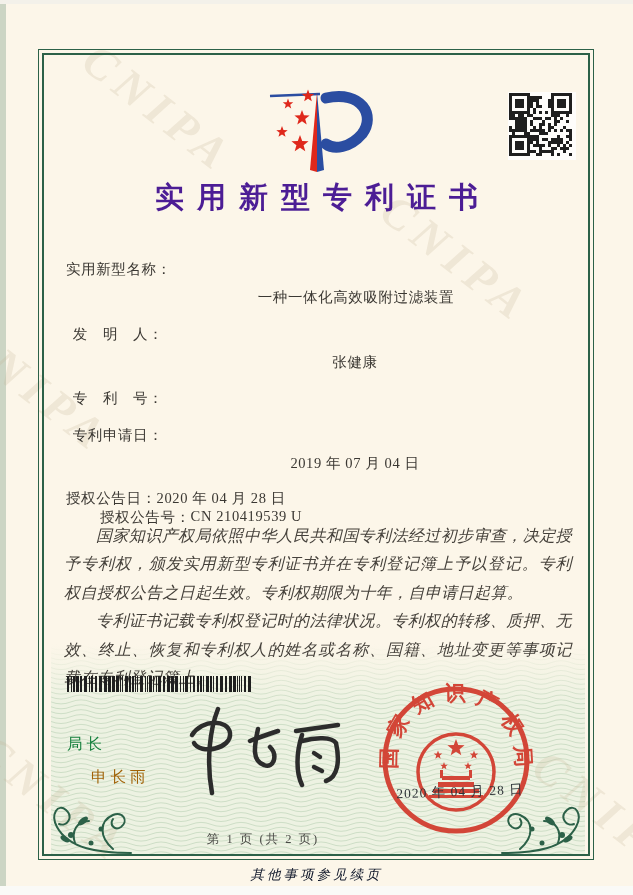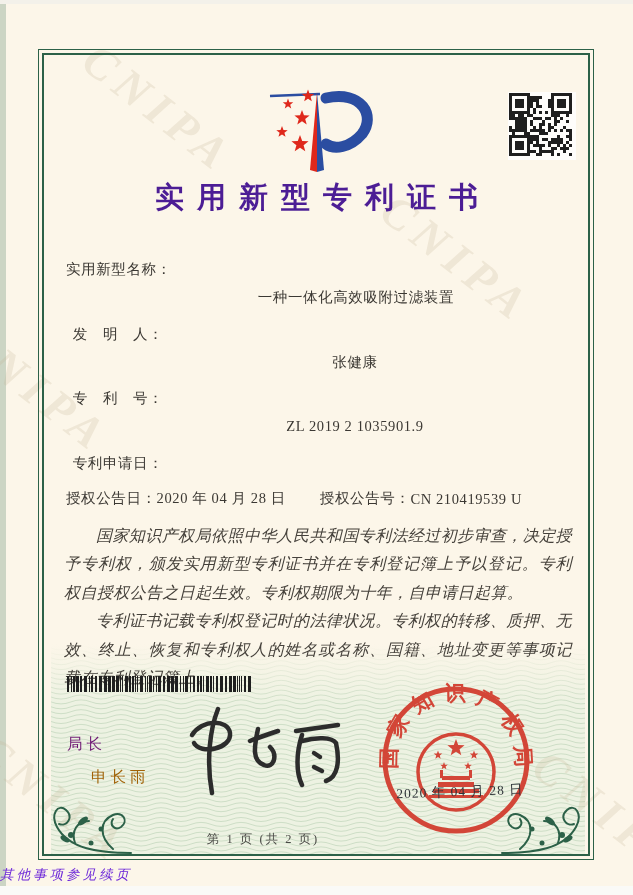--- a/index.html
+++ b/index.html
@@ -23,44 +23,44 @@
   .logo{position:absolute;left:250px;top:82px;}
   .qr{position:absolute;left:508px;top:92px;}
 
   .title{position:absolute;left:0;top:178px;width:633px;text-align:center;
      font-size:29px;font-weight:bold;letter-spacing:13px;text-indent:13px;color:#4c1d95;}
 
   .fields{position:absolute;left:66px;top:259px;width:474px;font-size:14.5px;color:#3b3833;}
   .frow{display:flex;margin-bottom:15.5px;line-height:1.45;letter-spacing:.6px;text-align:center;}
   .flabel{flex:0 0 104px;white-space:nowrap;}
   .fvalue{flex:1;margin-top:28px;}
-  .frow-grant{display:flex;margin-top:2px;letter-spacing:.6px;}
+  .frow-grant{display:flex;margin-top:2px;letter-spacing:.6px;flex-direction:column;}
   .pair{display:flex;white-space:nowrap;}
-  .pair2{margin-left:34px;align-items:flex-end;}
+  .pair2{margin-left:34px;}
 
   .paras{position:absolute;left:64px;top:522px;width:508px;font-size:16px;font-style:italic;
      line-height:1.78;color:#45413b;text-align:justify;letter-spacing:.4px;}
   .paras p{margin:0;text-indent:2em;}
 
   .barcode{position:absolute;left:67px;top:676px;}
-  .issuer-title{position:absolute;left:67px;top:734px;font-size:15.5px;letter-spacing:4px;color:#701a75;}
+  .issuer-title{position:absolute;left:67px;top:734px;font-size:15.5px;letter-spacing:4px;color:#15803d;}
   .issuer-name{position:absolute;left:77px;top:767px;font-size:15.5px;letter-spacing:4px;color:#a16207;margin-left:14px;}
   .signature{position:absolute;left:178px;top:699px;}
 
   .seal{position:absolute;left:378px;top:682px;opacity:.93;}
   .seal-date{position:absolute;left:385px;top:783px;width:150px;text-align:center;
      font-size:13.5px;color:#2e3338;letter-spacing:1px;transform:rotate(-2deg);white-space:nowrap;}
 
   .corner-br{position:absolute;left:500px;top:765px;}
   .corner-bl{position:absolute;left:41px;top:765px;}
 
   .page-info{position:absolute;left:0;top:831px;width:526px;text-align:center;
      font-size:12.5px;color:#4a4a46;letter-spacing:2px;}
-  .note{position:absolute;left:0;top:866px;width:633px;text-align:left;
-     font-size:13.5px;font-style:italic;color:#6d28d9;letter-spacing:3px;}
+  .note{position:absolute;left:0;top:866px;width:633px;text-align:center;
+     font-size:13.5px;font-style:italic;color:#0f172a;letter-spacing:3px;}
 </style>
 </head>
 <body>
 
 <div class="sheet">
 
   <div class="edge-left"></div>
   <div class="edge-top"></div>
 
   <svg class="guilloche" id="waves" width="534" height="210">
@@ -320,24 +320,24 @@
     <div class="frow">
       <span class="flabel">实用新型名称：</span>
       <span class="fvalue">一种一体化高效吸附过滤装置</span>
     </div>
     <div class="frow">
       <span class="flabel">发　明　人：</span>
       <span class="fvalue">张健康</span>
     </div>
     <div class="frow">
       <span class="flabel">专　利　号：</span>
-      <span class="fvalue">ZL 2019 2 1035901.9</span>
     </div>
     <div class="frow">
       <span class="flabel">专利申请日：</span>
+      <span class="fvalue">2019 年 07 月 04 日</span>
     </div>
     <div class="frow-grant">
       <span class="pair">
         <span>授权公告日：</span>
         <span>2020 年 04 月 28 日</span>
       </span>
       <span class="pair pair2">
         <span>授权公告号：</span>
         <span>CN 210419539 U</span>
       </span>

